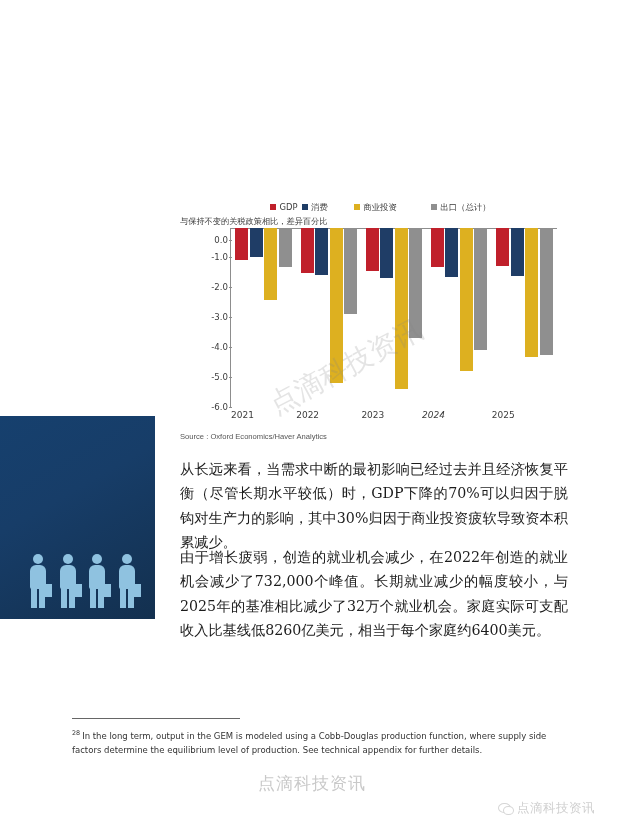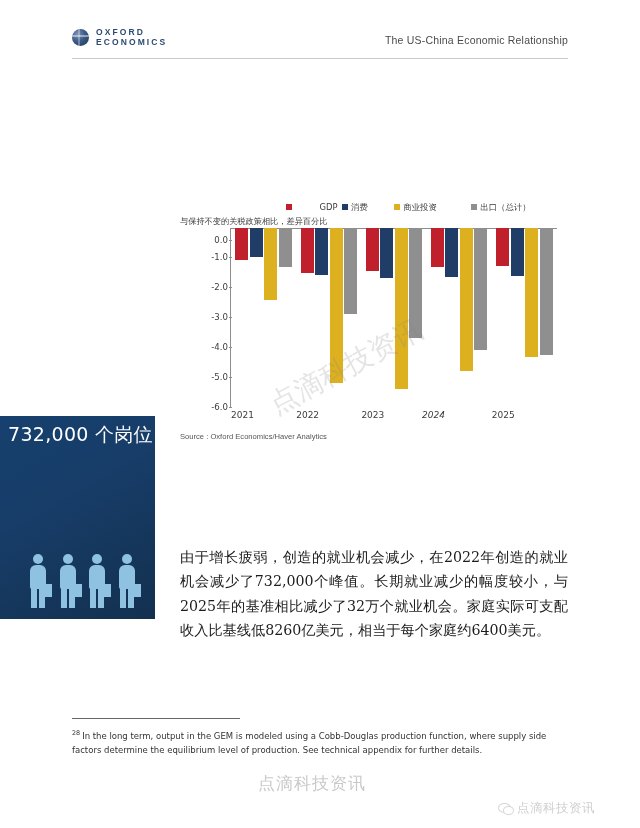--- a/index.html
+++ b/index.html
@@ -57,21 +57,21 @@
     font-size:11px;font-weight:700;color:#15304f;letter-spacing:-.2px;
     white-space:nowrap;
   }
   .legend{
     position:absolute;left:90px;top:30px;width:298px;height:14px;
     display:flex;align-items:center;font-size:8.6px;color:#333;
   }
   .lg{display:flex;align-items:center;margin-right:0;}
   .lg .sw{width:6px;height:6px;margin-right:3.5px;display:inline-block;}
   .lg .lb{font-family:"DejaVu Sans","Liberation Sans",sans-serif;font-size:8.4px;color:#3a3a3a;white-space:nowrap;}
-  .lg1{margin-left:16px;gap:24px;}
+  .lg1{margin-left:0;}
   .lg2{margin-left:4px;}
   .lg3{margin-left:26px;}
   .lg4{margin-left:34px;}
 
   .subcap{
     position:absolute;left:0;top:46px;font-size:8.2px;color:#3a3a3a;
     font-family:"DejaVu Sans","Liberation Sans",sans-serif;white-space:nowrap;
   }
 
   .plot{position:absolute;left:22px;top:58px;width:355px;height:180px;}
@@ -151,31 +151,20 @@
   .wm-wechat .wc-txt{
     font-family:"DejaVu Serif","Liberation Serif",serif;
     font-size:12.5px;color:#cfcfcf;letter-spacing:.5px;white-space:nowrap;
   }
 </style>
 </head>
 <body>
 
 <div class="page">
 
-  <div class="header">
-    <div class="logo-wrap">
-      <div class="globe"></div>
-      <div class="logo-text">
-        <div>OXFORD</div>
-        <div>ECONOMICS</div>
-      </div>
-    </div>
-    <div class="header-title">The US-China Economic Relationship</div>
-    <div class="header-rule"></div>
-  </div>
 
 
   <div class="fig">
 
     <div class="legend">
       <span class="lg lg1">
         <span class="sw" style="background:#c0202b"></span>
         <span class="lb">GDP</span>
       </span>
       <span class="lg lg2">
@@ -244,25 +233,25 @@
           <div class="xlab" style="left: 159.4px; width: 65.2px;">2023</div>
           <div class="xlab" style="left: 220px; width: 65.2px; font-style: italic;">2024</div>
           <div class="xlab" style="left: 289.8px; width: 65.2px;">2025</div>
         </div>
       <div class="wm-chart cn">点滴科技资讯</div>
     </div>
 
     <div class="source">Source : Oxford Economics/Haver Analytics</div>
   </div>
 
+  <div class="cn para-mid">从长远来看，当需求中断的最初影响已经过去并且经济恢复平衡（尽管长期水平较低）时，GDP下降的70%可以归因于脱钩对生产力的影响，其中30%归因于商业投资疲软导致资本积累减少。</div>
 
   <div class="cn para-bot">由于增长疲弱，创造的就业机会减少，在2022年创造的就业机会减少了732,000个峰值。长期就业减少的幅度较小，与2025年的基准相比减少了32万个就业机会。家庭实际可支配收入比基线低8260亿美元，相当于每个家庭约6400美元。</div>
 
   <div class="callout">
-    <div class="big">732,000 个岗位</div>
     <div class="people">
       <div class="person">
           <div class="head"></div>
           <div class="body"></div>
           <div class="legl"></div>
           <div class="legr"></div>
           <div class="bag"></div>
         </div>
       <div class="person">
           <div class="head"></div>

